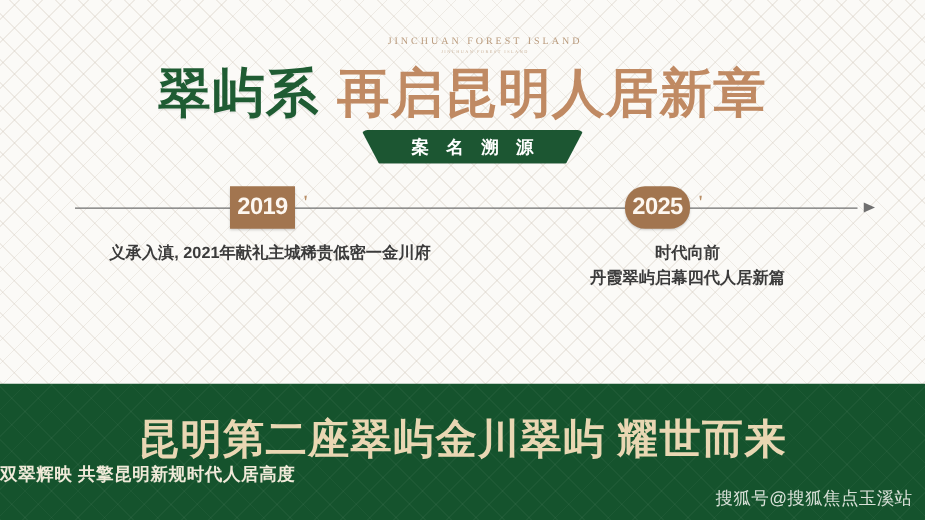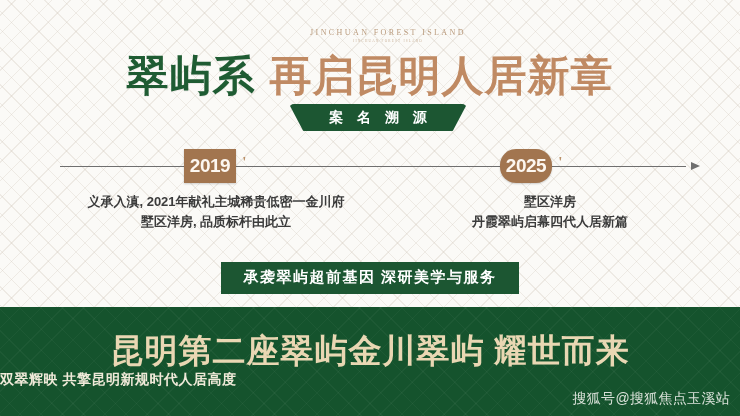--- a/index.html
+++ b/index.html
@@ -195,31 +195,27 @@
     </div>
 
     <div class="year" id="year-2025">
       <span>2025</span>
       <span class="tick">'</span>
     </div>
   </div>
 
   <div class="event" id="event-left">
     <div>义承入滇, 2021年献礼主城稀贵低密一金川府</div>
-    <div>墅区洋房, 品质标杆由此立</div>
   </div>
 
   <div class="event" id="event-right">
-    <div>墅区洋房</div>
+    <div>时代向前</div>
     <div>丹霞翠屿启幕四代人居新篇</div>
   </div>
 
-  <div class="midbar-wrap">
-    <div class="midbar">承袭翠屿超前基因  深研美学与服务</div>
-  </div>
 
   <div class="footer">
     <div class="footer-title">昆明第二座翠屿金川翠屿  耀世而来</div>
     <div class="footer-sub">双翠辉映  共擎昆明新规时代人居高度</div>
     <div class="watermark">搜狐号@搜狐焦点玉溪站</div>
   </div>
 
 </div>
 
 </body></html>

